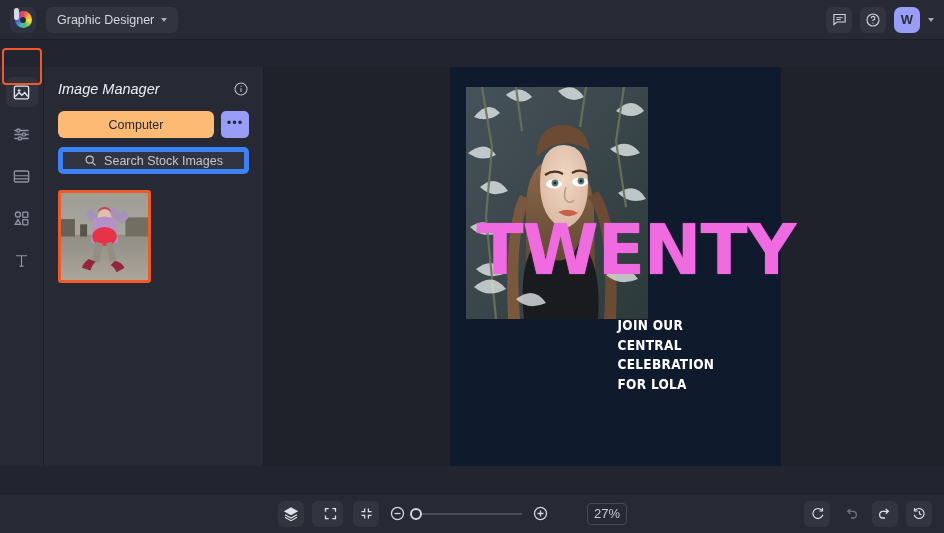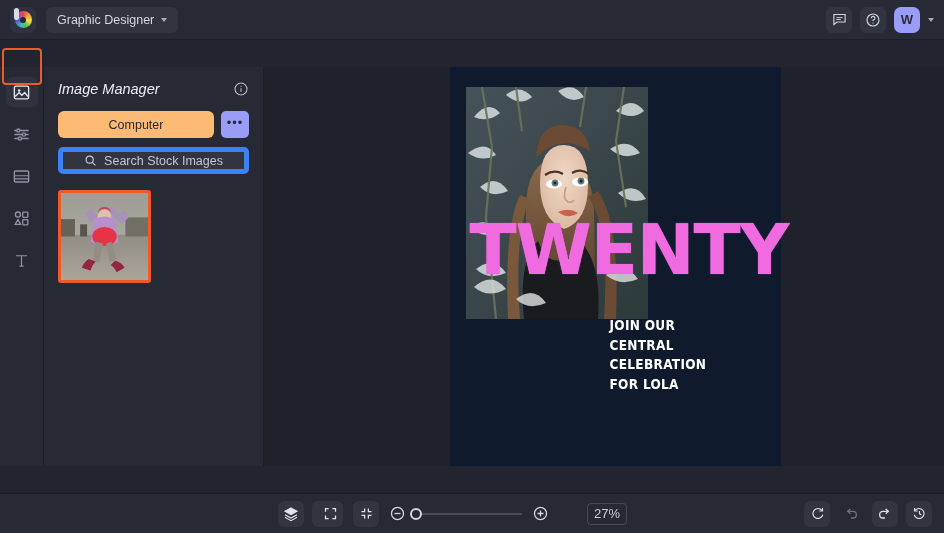--- a/index.html
+++ b/index.html
@@ -152,32 +152,32 @@
     background: #101a2d;
     position: relative;
     margin-left: 22px;
   }
   .poster-photo {
     position: absolute; left: 16px; top: 20px;
     width: 182px; height: 232px;
     overflow: hidden;
   }
   .headline {
-    position: absolute; left: 20px; top: 152px;
+    position: absolute; left: 27px; top: 152px;
     color: #f06ae0;
     font-family: "DejaVu Sans", sans-serif;
     font-weight: bold;
     font-size: 69px;
     line-height: 0.92;
     letter-spacing: -1px;
     text-shadow: 0 0 1px #f06ae0;
   }
   .headline .l2 { display: block; }
   .sub {
-    position: absolute; left: 160px; top: 249px;
+    position: absolute; left: 168px; top: 249px;
     color: #ffffff;
     font-family: "DejaVu Sans Condensed", "Liberation Sans", sans-serif;
     font-weight: bold;
     font-size: 13.5px;
     line-height: 1.45;
     letter-spacing: 0.3px;
   }
   .footer-block { position: absolute; left: 33px; top: 385px; }
   .foot-1 {
     color: #e96ad0; font-size: 10.5px; font-weight: bold;

